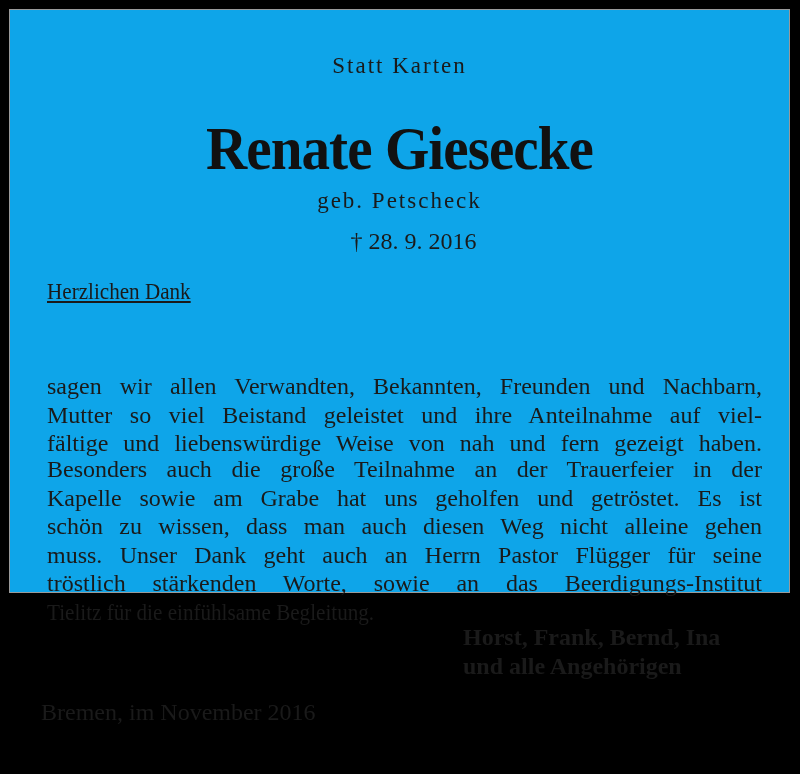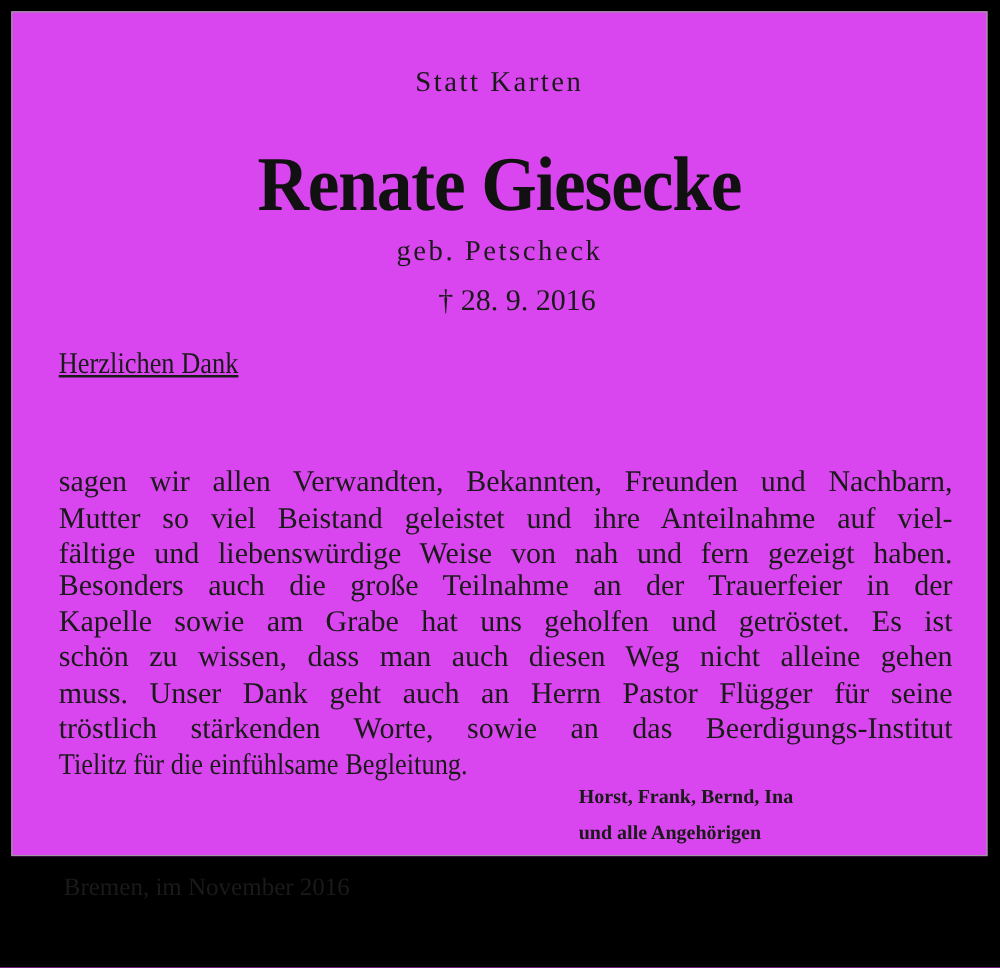--- a/index.html
+++ b/index.html
@@ -7,22 +7,22 @@
       width: 800px; height: 774px;
       background: #000;
       position: relative;
       overflow: hidden;
       font-family: "Liberation Serif", "DejaVu Serif", serif;
       color: #1a1a1a;
     }
     .card {
       position: absolute;
       left: 9px; top: 9px;
-      width: 781px; height: 676px;
-      background: #d946ef;
+      width: 781px; height: 584px;
+      background: #0ea5e9;
       box-shadow: inset 0 0 0 1px #9a9a9a;
     }
     .abs { position: absolute; white-space: nowrap; }
     .center { left: 0; right: 0; text-align: center; }
     .statt {
       top: 44px;
       font-size: 23px;
       letter-spacing: 2px;
     }
     .name {
@@ -59,29 +59,29 @@
       transform-origin: left top;
     }
     .line.last { text-align-last: left; }
     .heading { top: 268px; text-decoration: underline; }
     .para1 { top: 318px; }
     .para2 { top: 446px; }
     .sig {
       position: absolute;
       left: 454px;
       top: 614px;
-      font-size: 16px;
+      font-size: 24px;
       font-weight: bold;
       line-height: 29px;
     }
     .sig span { display: block; white-space: nowrap; }
     .place {
-      left: 42px;
+      left: 32px;
       top: 690px;
-      font-size: 20px;
+      font-size: 24px;
     }
   </style>
 </head>
 <body>
 
 <div class="card">
   <div class="abs center statt">Statt Karten</div>
   <div class="abs center name">Renate Giesecke</div>
   <div class="abs center geb">geb. Petscheck</div>
   <div class="abs center death">† 28. 9. 2016</div>

